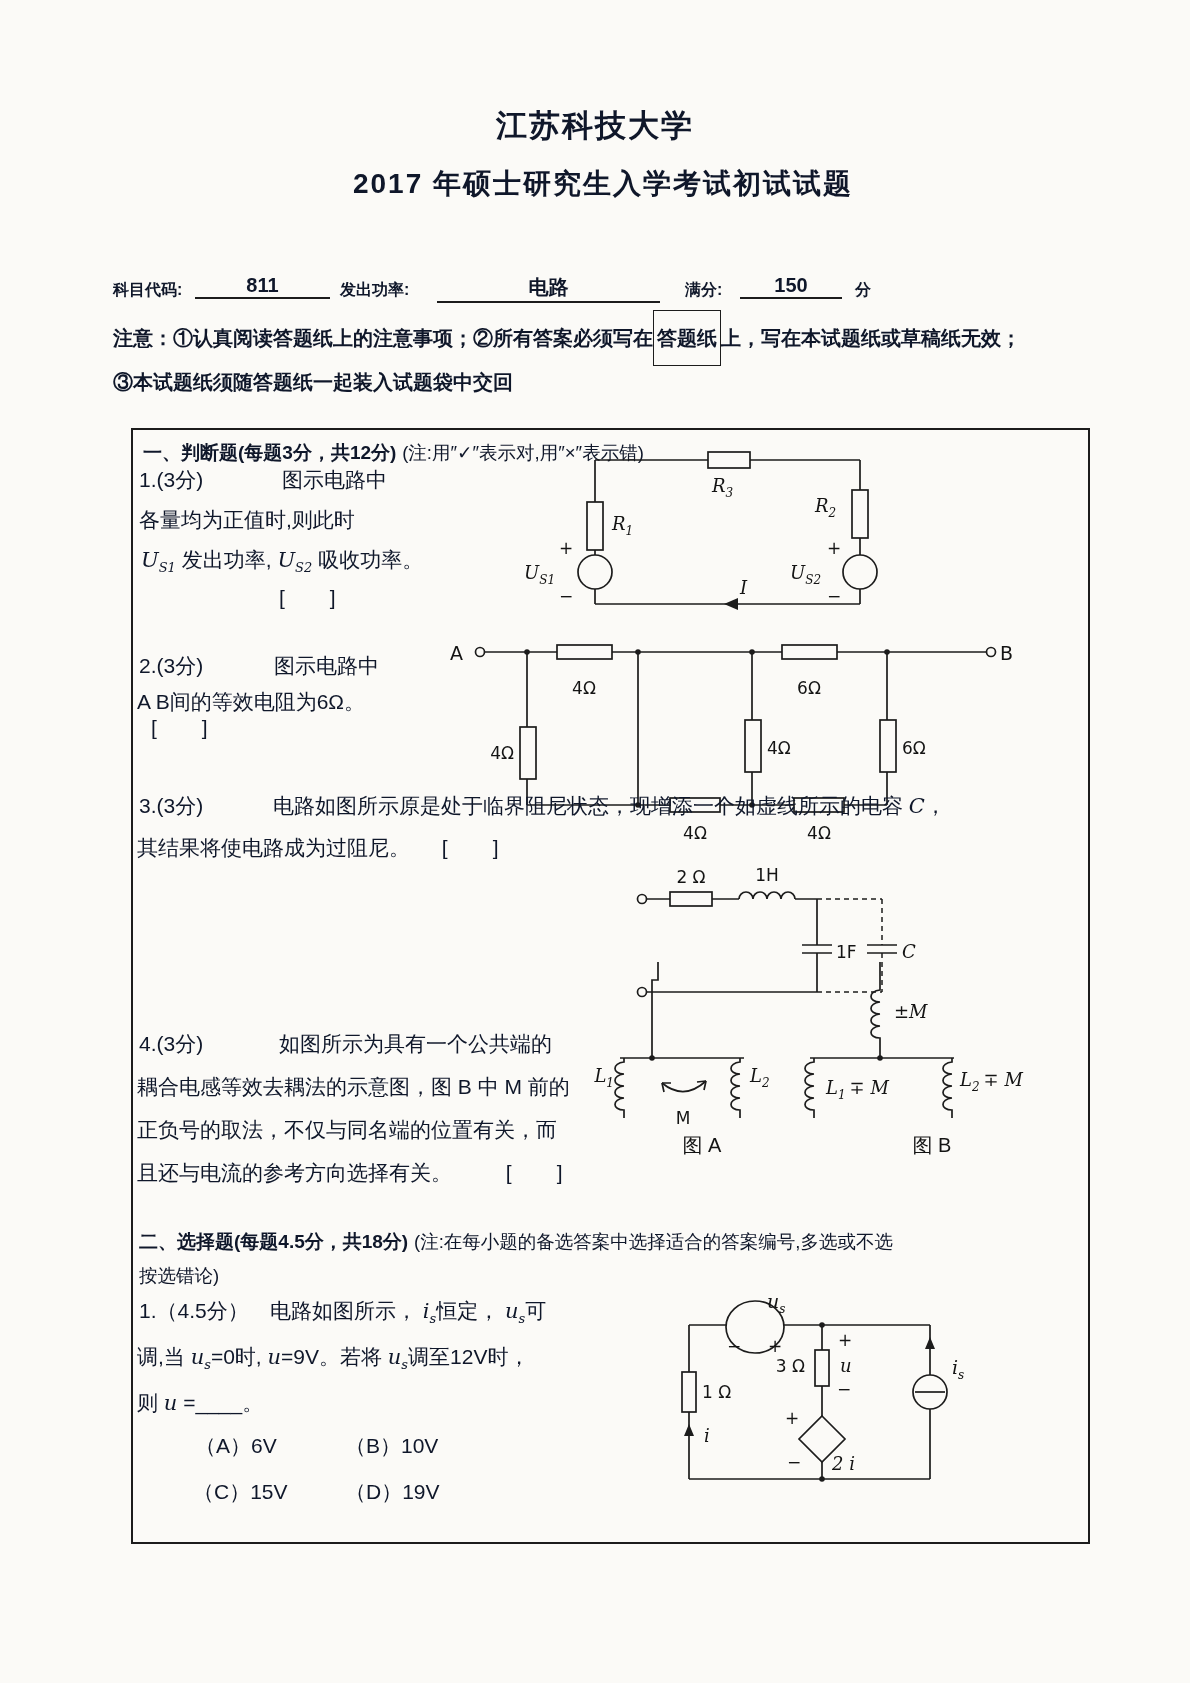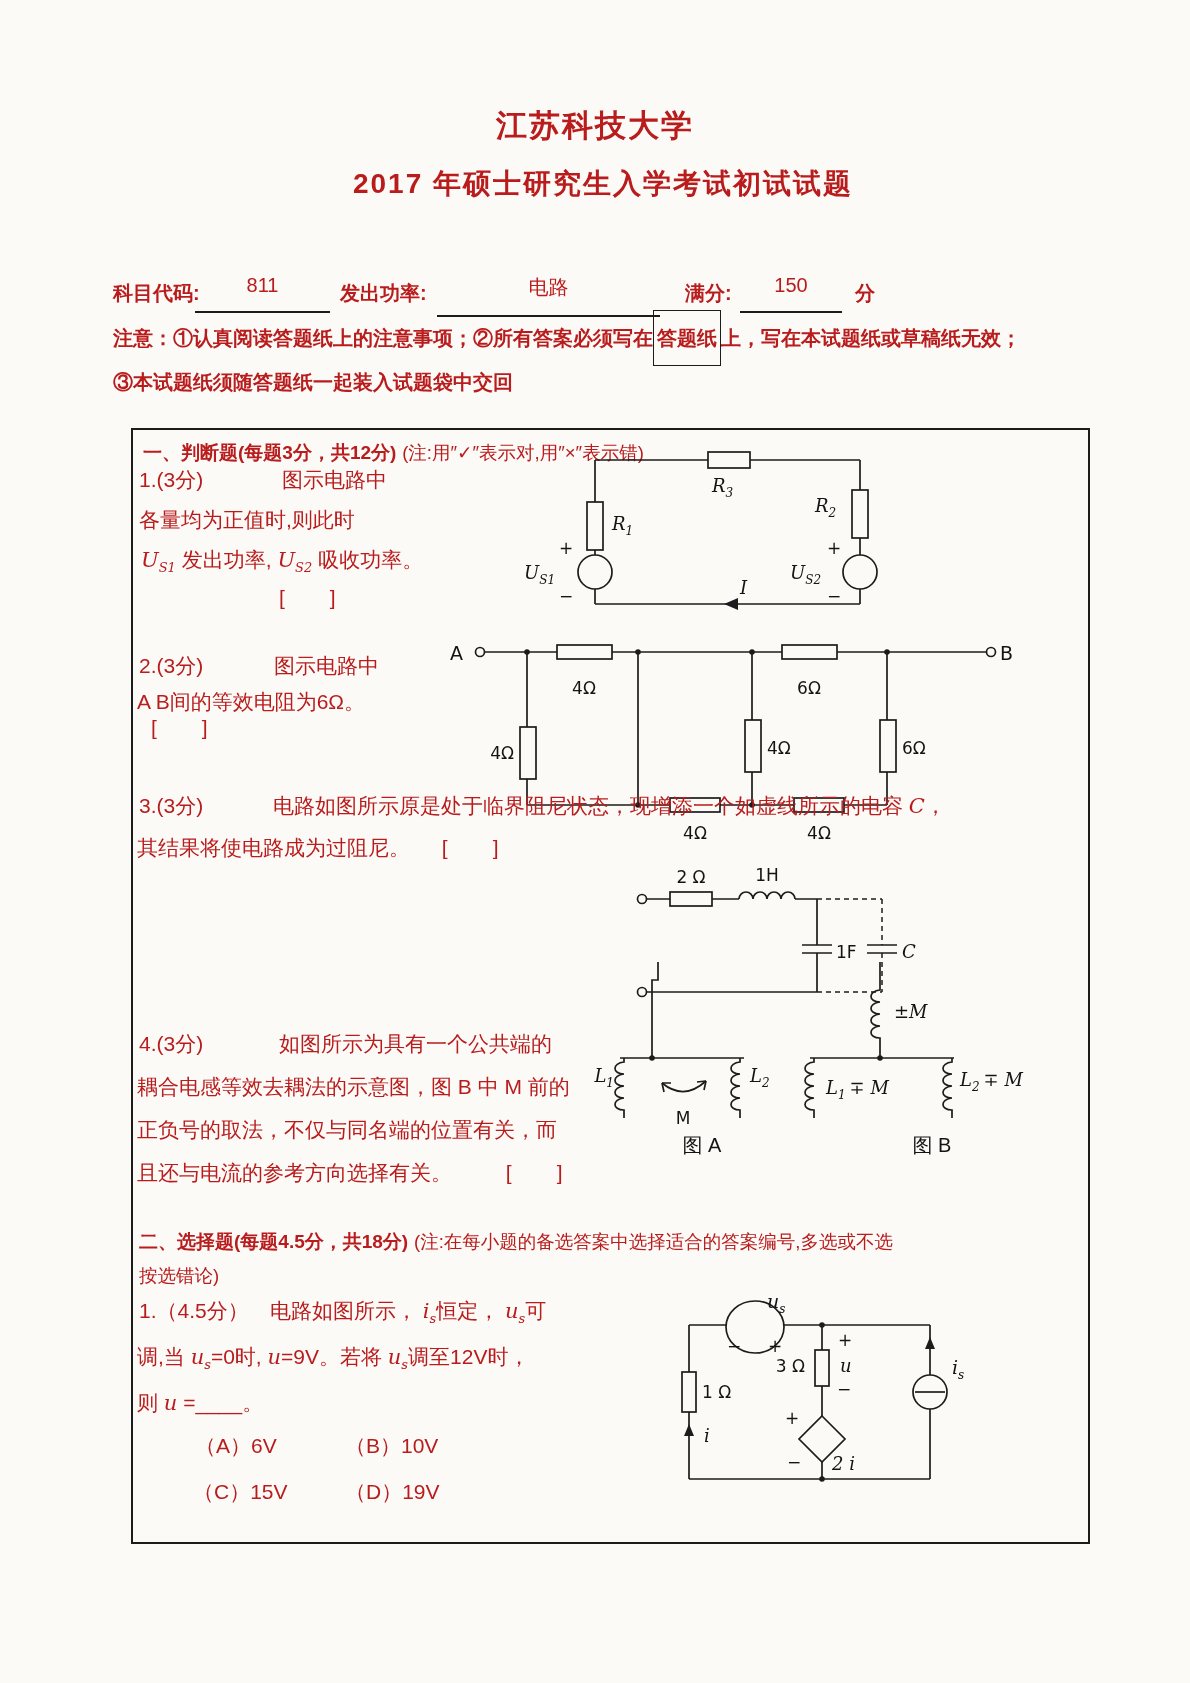--- a/index.html
+++ b/index.html
@@ -1,22 +1,22 @@
 <!DOCTYPE html>
 <html><head>
 <meta charset="utf-8">
 <style>
   html,body{margin:0;padding:0;background:#d8d8d4;}
   .page{position:relative;width:1190px;height:1683px;margin:0 auto;background:#fbfaf7;
-        font-family:"Liberation Sans",sans-serif;color:#b91c1c;overflow:hidden;}
+        font-family:"Liberation Sans",sans-serif;color:#0f172a;overflow:hidden;}
   .abs{position:absolute;white-space:nowrap;}
   .ttl{width:100%;text-align:center;font-size:31px;font-weight:700;letter-spacing:2px;}
-  .meta-lbl{font-size:20px;font-weight:700;}
-  .uline{border-bottom:2px solid #1c1c1c;text-align:center;font-size:20px;font-weight:400;
-         display:inline-block;padding-bottom:14px;}
+  .meta-lbl{font-size:16px;font-weight:700;}
+  .uline{border-bottom:2px solid #1c1c1c;text-align:center;font-size:20px;font-weight:700;
+         display:inline-block;padding-bottom:0;}
   .notice{font-size:20px;font-weight:700;}
   .boxed{border:1.5px solid #1c1c1c;padding:16px 3px;}
   .qbox{position:absolute;left:131px;top:428px;width:955px;height:1112px;
         border:2px solid #1c1c1c;background:transparent;}
   .t{position:absolute;font-size:21px;white-space:nowrap;}
   .hd{font-size:19px;font-weight:700;}
   .hnote{font-size:18.5px;font-weight:400;}
   .iv{font-family:"DejaVu Serif",serif;font-style:italic;}
   sub{font-size:13px;}
   .bracket{letter-spacing:1px;}

